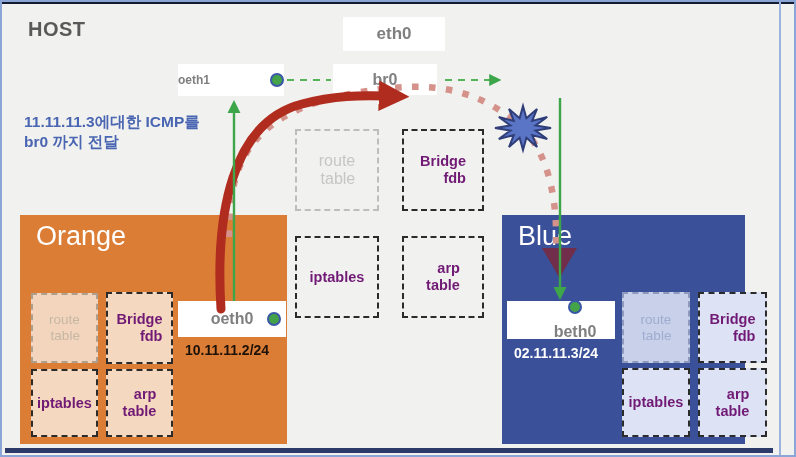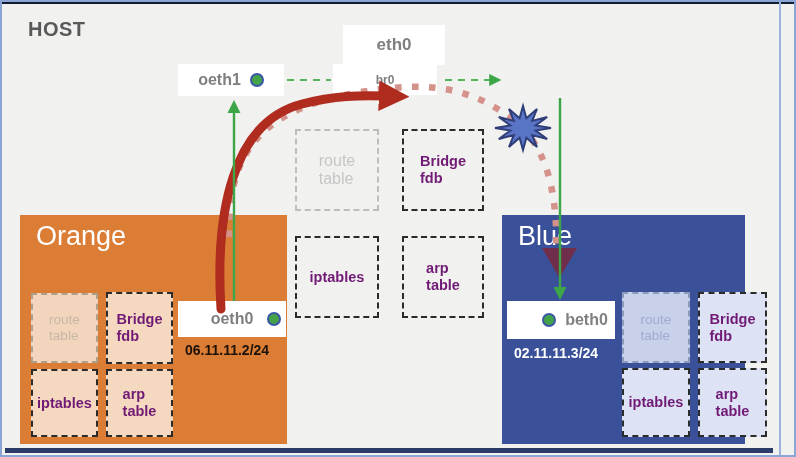--- a/index.html
+++ b/index.html
@@ -7,27 +7,27 @@
          box-sizing:border-box;overflow:hidden;}
   .topline{position:absolute;left:0;top:0;width:100%;height:2px;background:#141c33;}
   .rightline{position:absolute;top:0;bottom:0;left:777px;width:2px;background:#9db3dd;}
   .bottombar{position:absolute;left:3px;bottom:2px;width:768px;height:5px;background:#2c3a69;}
 
   .host-label{position:absolute;left:26px;top:16px;font-size:20px;font-weight:bold;color:#595959;letter-spacing:.5px;}
 
   .ifbox{position:absolute;background:#ffffff;display:flex;align-items:center;justify-content:center;
          gap:9px;font-weight:bold;color:#7f7f7f;box-sizing:border-box;}
   .ifbox .dot{width:10px;height:10px;border-radius:50%;background:#44a248;border:2px solid #3a57a8;flex:0 0 auto;}
-  .eth0{left:341px;top:15px;width:102px;height:40px;font-size:17px;margin-top:8px;}
-  .oeth1{left:176px;top:62px;width:106px;height:32px;font-size:16px;}
-  .br0{left:331px;top:62px;width:104px;height:31px;font-size:12px;}
+  .eth0{left:341px;top:15px;width:102px;height:34px;font-size:17px;}
+  .oeth1{left:176px;top:62px;width:106px;height:32px;font-size:12px;justify-content:space-between;}
+  .br0{left:331px;top:62px;width:104px;height:31px;font-size:16px;}
   .beth1{left:504px;top:62px;width:110px;height:32px;font-size:16px;}
 
   .tbox{position:absolute;box-sizing:border-box;display:flex;align-items:center;justify-content:center;
-        text-align:left;white-space:pre-line;line-height:1.15;}
+        text-align:right;white-space:pre-line;line-height:1.15;}
   .tbox.dark{border:2.5px dashed #2b2b2b;color:#701a75;font-weight:bold;font-size:14.5px;}
   .tbox.faded{border:2px dashed #bdbdbd;color:#c6c6c6;font-weight:400;font-size:16px;}
 
   .host-route{left:293px;top:127px;width:84px;height:82px;}
   .host-bridge{left:400px;top:127px;width:82px;height:82px;}
   .host-iptables{left:293px;top:234px;width:84px;height:82px;}
   .host-arp{left:400px;top:234px;width:82px;height:82px;}
 
   .note{position:absolute;color:#4a66b2;font-weight:bold;font-size:15.5px;line-height:1.28;white-space:pre-line;}
   .note-left{left:22px;top:110px;width:225px;}
@@ -44,21 +44,21 @@
   .o-iptables{left:11px;top:154px;width:67px;height:68px;background:#f4d8bf;font-size:13px;}
   .o-arp{left:86px;top:154px;width:67px;height:68px;background:#f4d8bf;font-size:13px;}
 
   .b-route{left:120px;top:77px;width:68px;height:71px;background:#c9d1ea;border:2px dashed #8d99bd;color:#9fabd0;font-size:13.5px;font-weight:400;}
   .b-bridge{left:196px;top:77px;width:69px;height:71px;background:#dde3f4;font-size:13px;}
   .b-iptables{left:120px;top:153px;width:68px;height:69px;background:#dde3f4;font-size:13px;}
   .b-arp{left:196px;top:153px;width:69px;height:69px;background:#dde3f4;font-size:13px;}
 
   .ns .ifbox{position:absolute;padding-left:28px;}
   .oeth0{left:158px;top:86px;width:108px;height:36px;font-size:16px;gap:14px;}
-  .beth0{left:5px;top:86px;width:108px;height:38px;font-size:16px;}
+  .beth0{left:5px;top:86px;width:108px;height:38px;font-size:16px;flex-direction:column;}
 
   .iplabel{position:absolute;font-weight:bold;font-size:14px;}
   .ip-orange{left:165px;top:127px;color:#1c1208;}
   .ip-blue{left:12px;top:130px;color:#ffffff;}
 
   svg.overlay{position:absolute;left:0;top:0;width:796px;height:457px;pointer-events:none;}
 </style>
 </head>
 <body>
 
@@ -84,35 +84,37 @@
 
 
   <div class="tbox faded host-route">route
 table</div>
   <div class="tbox dark host-bridge">Bridge
 fdb</div>
   <div class="tbox dark host-iptables">iptables</div>
   <div class="tbox dark host-arp">arp
 table</div>
 
+  <div class="note note-left">11.11.11.3에대한  ICMP를
+ br0 까지 전달</div>
 
   <div class="ns ns-orange">
     <div class="ns-title">Orange</div>
     <div class="tbox o-route">route
 table</div>
     <div class="tbox dark o-bridge">Bridge
 fdb</div>
     <div class="tbox dark o-iptables">iptables</div>
     <div class="tbox dark o-arp">arp
 table</div>
     <div class="ifbox oeth0">
       <span>oeth0</span>
       <span class="dot"></span>
     </div>
-    <div class="iplabel ip-orange">06.11.11.2/24</div>
+    <div class="iplabel ip-orange">10.11.11.2/24</div>
   </div>
 
   <div class="ns ns-blue">
     <div class="ns-title">Blue</div>
     <div class="tbox b-route">route
 table</div>
     <div class="tbox dark b-bridge">Bridge
 fdb</div>
     <div class="tbox dark b-iptables">iptables</div>
     <div class="tbox dark b-arp">arp

